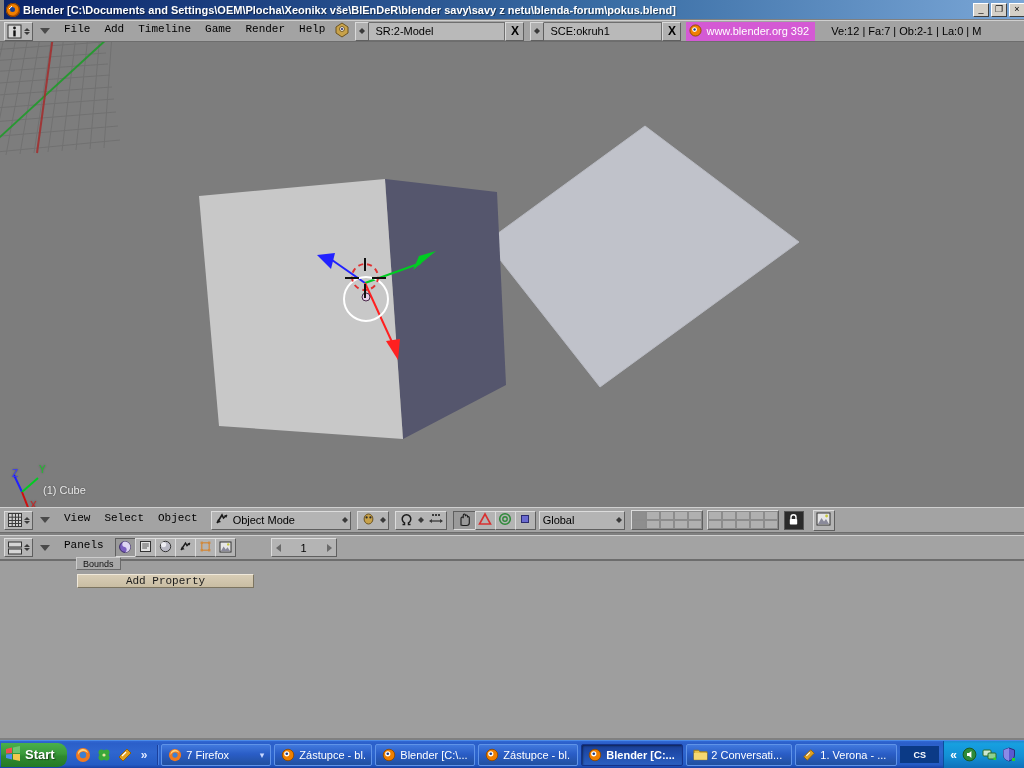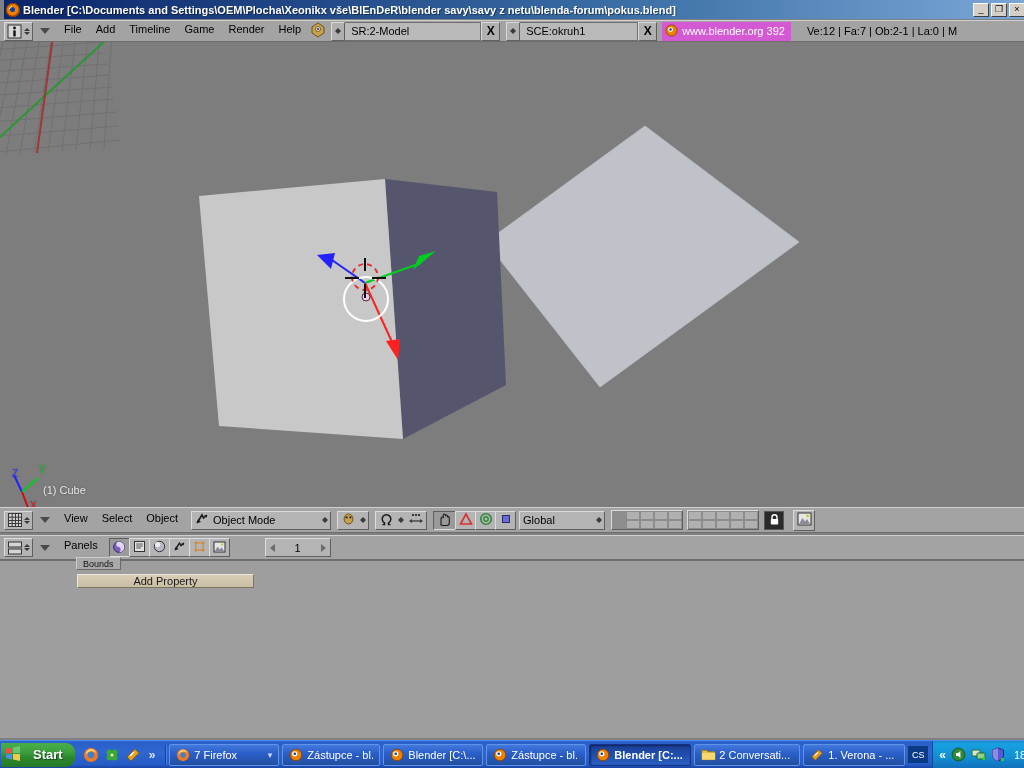--- a/index.html
+++ b/index.html
@@ -65,21 +65,21 @@
   }
   .spin i{ display:block;width:0;height:0;border-left:3px solid transparent;border-right:3px solid transparent; }
   .spin i.up{ border-bottom:3px solid #3a3a3a; }
   .spin i.dn{ border-top:3px solid #3a3a3a; }
 
   .collapse-tri{
     width:16px;height:16px;display:flex;align-items:center;justify-content:center;flex:none;margin:0 4px;
   }
   .collapse-tri b{ display:block;width:0;height:0;border-left:5px solid transparent;border-right:5px solid transparent;border-top:6px solid #4a4a4a; }
 
-  .menuitem{ padding:1px 7px; height:23px; line-height:17px; flex:none; cursor:default; font-size:11px; }
+  .menuitem{ padding:1px 7px; height:23px; line-height:17px; flex:none; cursor:default; font-size:11px;font-family:Liberation Mono, monospace; }
 
   
   .txtfield{
     display:flex;height:19px;flex:none;margin-left:2px;
   }
   .txtfield .spinbox{
     width:14px;height:19px;background:#b0b0b0;
     border:1px solid #dadada;border-right-color:#5f5f5f;border-bottom-color:#5f5f5f;
     display:flex;align-items:center;justify-content:center;
   }
@@ -137,21 +137,21 @@
     background:#9e9e9e; border-top:1px solid #6d6d6d;
   }
   .tabchip{
     position:absolute; font-size:9px; background:#a9a9a9;
     border:1px solid #cccccc;border-right-color:#6a6a6a;border-bottom-color:#6a6a6a;
     padding:0 6px; height:13px; line-height:12px; color:#111;
   }
   .propbtn{
     position:absolute; background:linear-gradient(to bottom,#d8cdb6,#c9bda3);
     border:1px solid #efe8da;border-right-color:#7c7460;border-bottom-color:#7c7460;
-    font-size:11px; color:#1a1a1a; text-align:center; line-height:13px; height:14px;
+    font-size:11px; color:#1a1a1a; text-align:center; line-height:13px; height:14px;font-family:Liberation Mono, monospace;
   }
   .numfield{
     display:flex;align-items:center;justify-content:space-between;
     height:19px;width:66px;background:#b4b4b4;
     border:1px solid #dcdcdc;border-right-color:#5f5f5f;border-bottom-color:#5f5f5f;
     font-size:11px; padding:0 4px; flex:none; margin-left:36px;
   }
   .numfield .ar{ width:0;height:0;border-top:4px solid transparent;border-bottom:4px solid transparent; }
   .numfield .arl{ border-right:5px solid #6a6a6a; }
   .numfield .arr{ border-left:5px solid #6a6a6a; }
@@ -160,21 +160,21 @@
   #taskbar{
     position:absolute; left:0; top:740px; width:1024px; height:28px;
     background: linear-gradient(to bottom,#3168d5 0%,#2b5fc9 8%,#2f66cf 40%,#245bc4 88%,#1941a5 100%);
     display:flex; align-items:center;
     border-top:1px solid #4a8ae8;
   }
   #startbtn{
     height:24px; margin:0 4px 0 1px; padding:0 12px 0 4px;
     background: linear-gradient(to bottom,#49b04a 0%,#3a9a3b 45%,#2f8a30 55%,#247a25 100%);
     border-radius:0 9px 9px 0;
-    display:flex; align-items:center; gap:12px;
+    display:flex; align-items:center; gap:4px;
     color:#fff; font-weight:bold; font-size:13px;
     text-shadow:1px 1px 1px rgba(0,0,0,.5);
     flex:none;
   }
   .qlaunch{ display:flex;align-items:center;gap:5px;padding:0 4px; flex:none; }
   .qlaunch .qi{ width:16px;height:16px; }
   .qlchev{ color:#dfe8ff; font-size:12px; font-weight:bold; margin:0 3px; flex:none;}
   .tbsep{ width:1px;height:20px;background:#1a3f9b;box-shadow:1px 0 0 #4a7fe0;margin:0 3px;flex:none;}
   .taskbtn{
     height:22px; display:flex; align-items:center; gap:4px;
@@ -194,21 +194,21 @@
     margin-left:auto; height:28px; display:flex; align-items:center; gap:5px;
     padding:0 8px 0 6px;
     background: linear-gradient(to bottom,#1d8bd0 0%,#17a0e0 10%,#1390d5 55%,#0f6eb8 100%);
     border-left:1px solid #0b4f9c; flex:none;
   }
   #tray .tchev{ color:#fff; font-size:12px; font-weight:bold; }
   #tray .tico{ width:15px;height:15px; }
   #clock{ color:#fff; font-size:11px; margin-left:3px; }
   .lngbar{
     display:flex;align-items:center;justify-content:center;
-    width:20px;height:17px;background:#0b3a86;color:#fff;font-size:9px;font-weight:normal;
+    width:39px;height:17px;background:#0b3a86;color:#fff;font-size:9px;font-weight:bold;
     margin-right:4px;flex:none;
   }
 </style>
 </head>
 <body>
 
 <div id="app">
 
   <div id="titlebar">
     <div class="tb-icon"></div>

